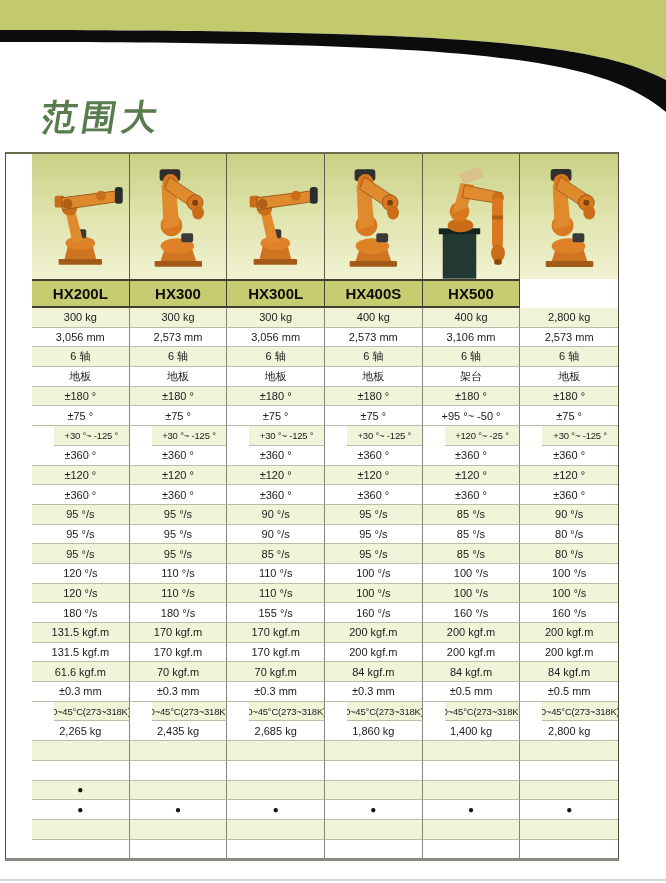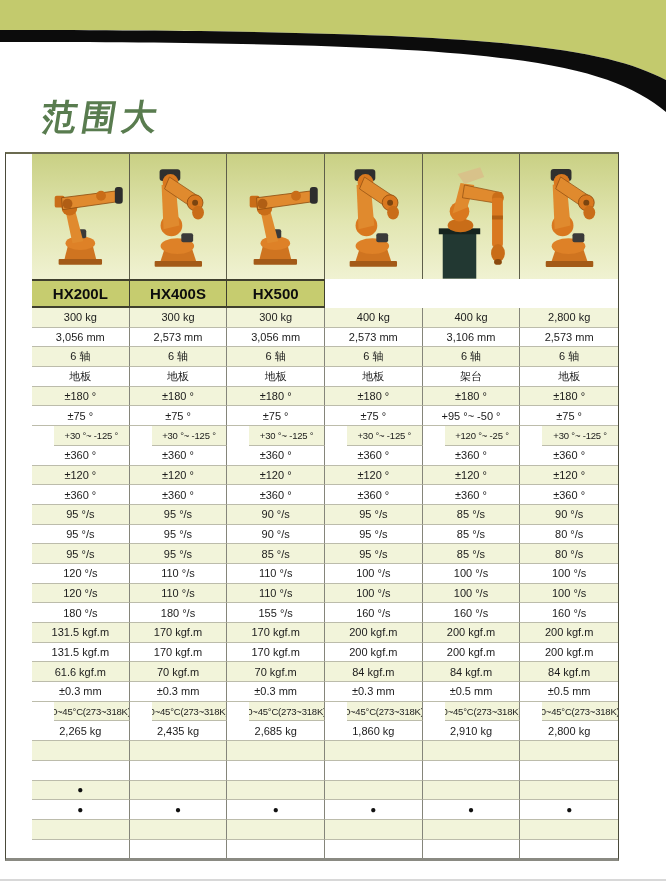--- a/index.html
+++ b/index.html
@@ -137,20 +137,22 @@
             <circle cx="41" cy="28" r="8" fill="#d9781f"></circle>
             <path d="M40,23 L70,43 L63,54 L35,35 Z" fill="#e08a2e" stroke="#8a4a0e" stroke-width="0.7"></path>
             <circle cx="66" cy="49" r="8" fill="#d9781f" stroke="#8a4a0e" stroke-width="0.8"></circle>
             <ellipse cx="69" cy="59" rx="6" ry="7" fill="#c96d18"></ellipse>
             <circle cx="66" cy="49" r="3" fill="#7a4410"></circle>
           </svg>
         </div>
       </div>
       <div class="row header-row">
         <div class="cell">HX200L</div>
+        <div class="cell">HX300</div>
+        <div class="cell">HX300L</div>
         <div class="cell">HX400S</div>
         <div class="cell">HX500</div>
       </div>
       <div class="row data-row tint">
         <div class="cell">300 kg</div>
         <div class="cell">300 kg</div>
         <div class="cell">300 kg</div>
         <div class="cell">400 kg</div>
         <div class="cell">400 kg</div>
         <div class="cell">2,800 kg</div>
@@ -313,21 +315,21 @@
         <div class="cell small">0~45°C(273~318K)</div>
         <div class="cell small">0~45°C(273~318K)</div>
         <div class="cell small">0~45°C(273~318K)</div>
         <div class="cell small">0~45°C(273~318K)</div>
       </div>
       <div class="row data-row">
         <div class="cell">2,265 kg</div>
         <div class="cell">2,435 kg</div>
         <div class="cell">2,685 kg</div>
         <div class="cell">1,860 kg</div>
-        <div class="cell">2,910 kg</div>
+        <div class="cell">1,400 kg</div>
         <div class="cell">2,800 kg</div>
       </div>
       <div class="row data-row tint">
         <div class="cell"></div>
         <div class="cell"></div>
         <div class="cell"></div>
         <div class="cell"></div>
         <div class="cell"></div>
         <div class="cell"></div>
       </div>

